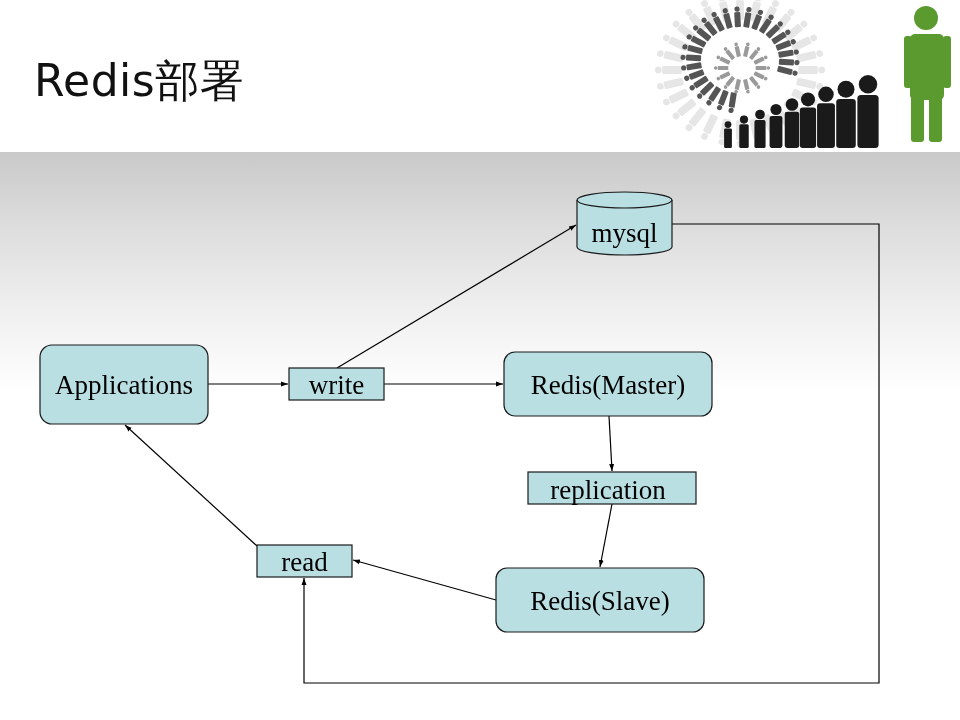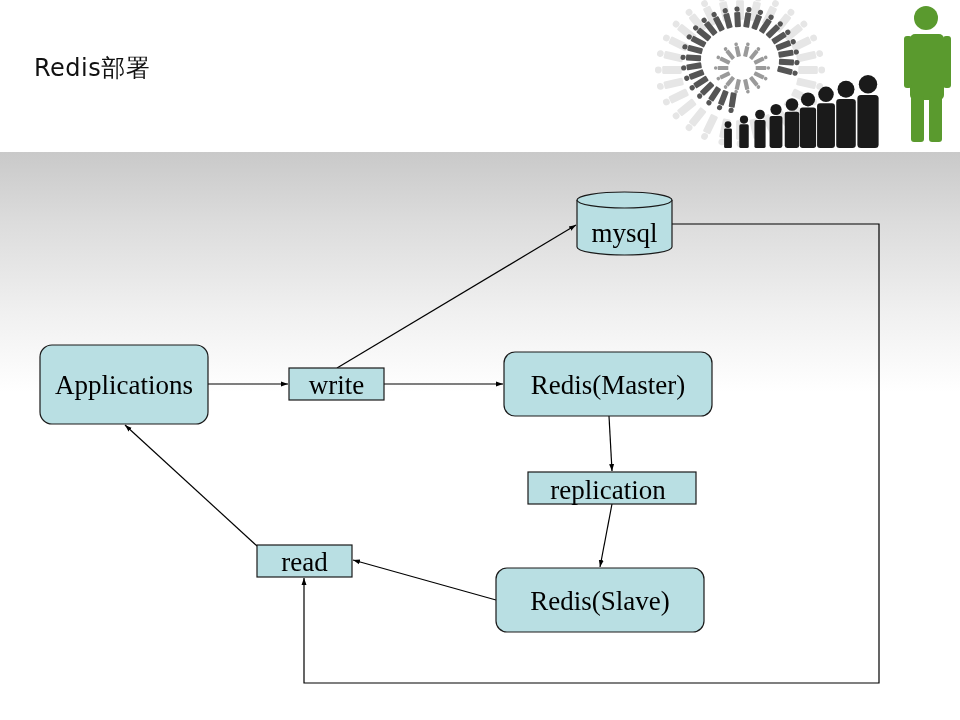--- a/index.html
+++ b/index.html
@@ -7,21 +7,21 @@
       width: 960px; height: 720px; position: relative; overflow: hidden;
       background: #ffffff;
       font-family: "Liberation Serif", serif;
     }
     .header {
       position: absolute; left: 0; top: 0; width: 960px; height: 152px; background: #ffffff;
     }
     .title {
       position: absolute; left: 34px; top: 52px;
       font-family: "DejaVu Sans", sans-serif;
-      font-size: 24px; color: #111; letter-spacing: 0.5px;
+      font-size: 44px; color: #111; letter-spacing: 0.5px;
     }
     .bg-band {
       position: absolute; left: 0; top: 152px; width: 960px; height: 568px;
       background: linear-gradient(to bottom, #c9c9c9 0px, #dcdcdc 70px, #f0f0f0 160px, #ffffff 240px, #ffffff 568px);
     }
     .logo {
       position: absolute; left: 610px; top: 0; width: 350px; height: 152px;
     }
     svg.diagram { position: absolute; left: 0; top: 0; }
     .node-text {

